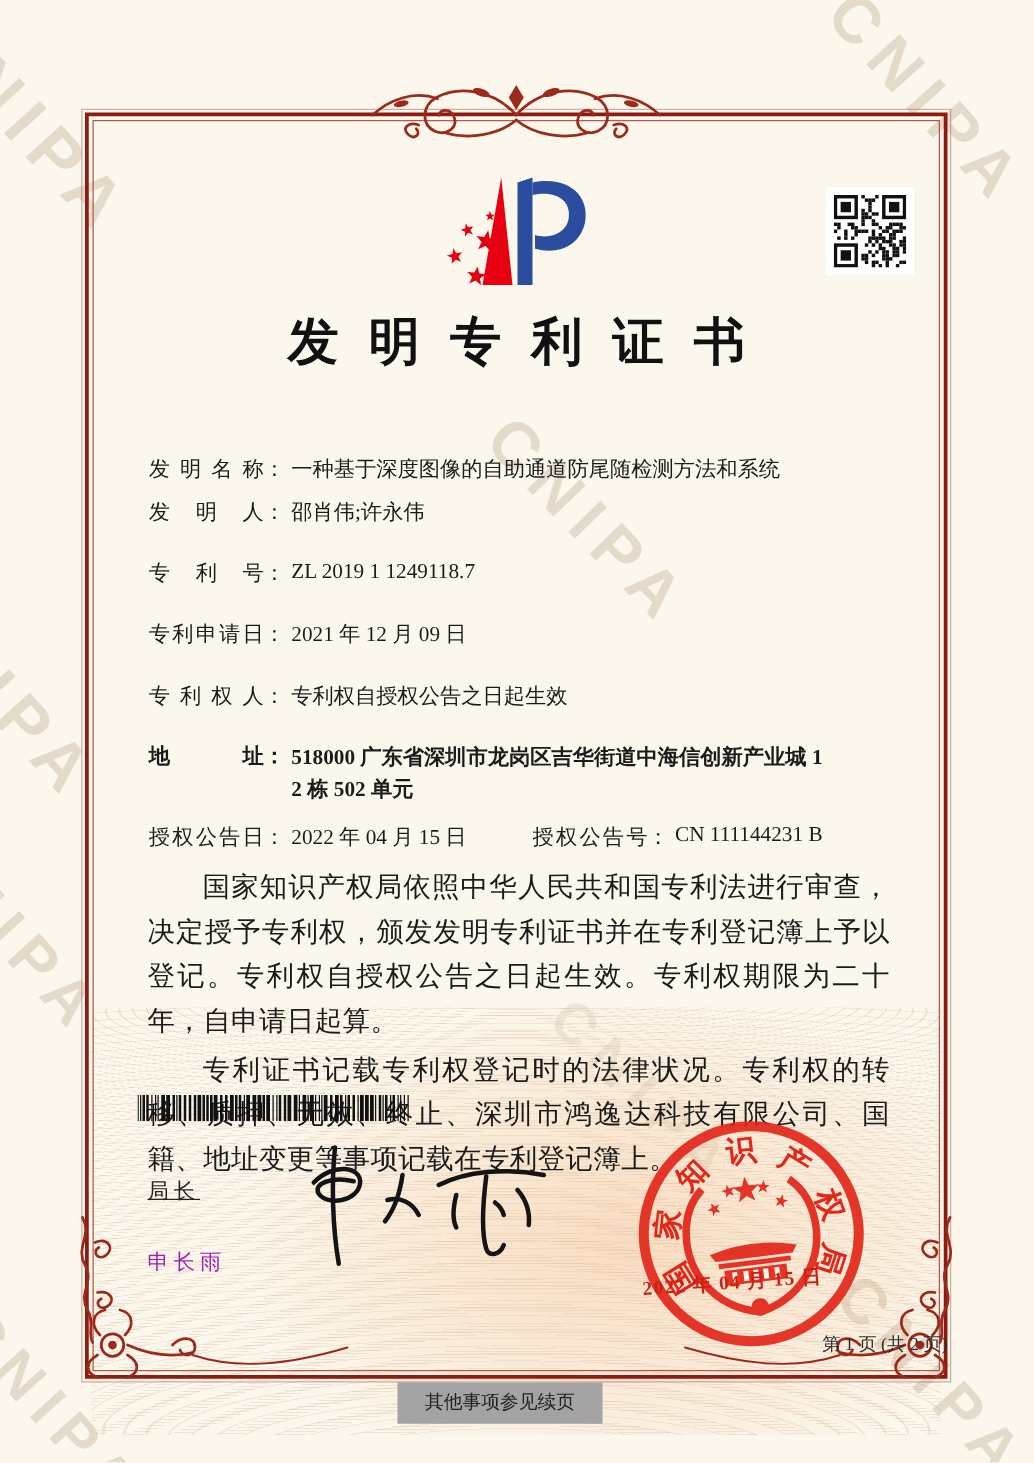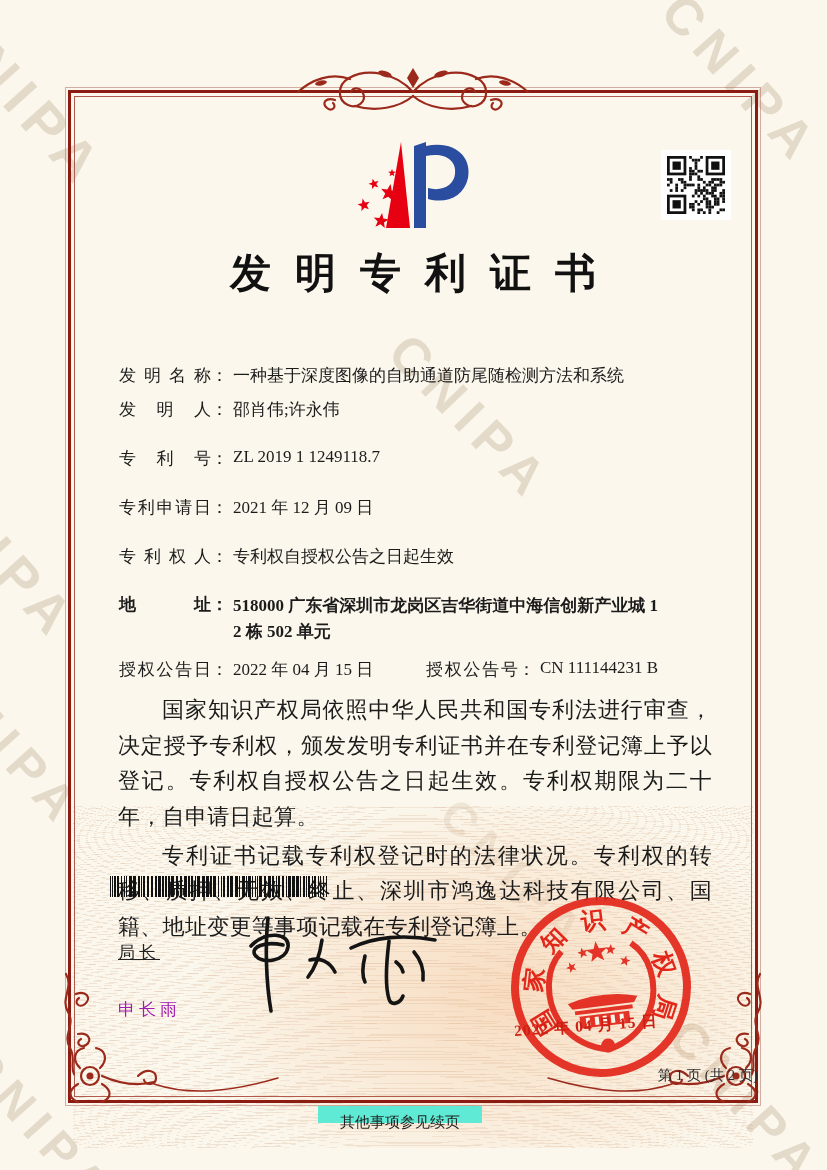--- a/index.html
+++ b/index.html
@@ -49,21 +49,21 @@
                  font-size:17px;letter-spacing:4px;color:#222;z-index:5;text-decoration:underline;}
   .officer-name{position:absolute;left:118px;top:998px;font-family:"Liberation Sans","DejaVu Sans",sans-serif;
                 font-size:17px;letter-spacing:4px;color:#a21caf;z-index:5;}
   .signature{position:absolute;left:238px;top:910px;z-index:5;}
 
   .seal{position:absolute;left:506px;top:892px;z-index:5;transform:rotate(-7deg);}
   .seal-date{position:absolute;left:514px;top:1016px;z-index:6;color:#cf1f12;font-size:15.5px;
              letter-spacing:1px;font-weight:600;transform:rotate(-4deg);white-space:nowrap;}
 
   .page-no{position:absolute;left:68px;top:1066px;width:690px;text-align:right;font-size:14.5px;color:#2c2c2c;z-index:4;}
-  .footer-note{position:absolute;left:318px;top:1106px;width:164px;height:17px;background:#5eead4;
+  .footer-note{position:absolute;left:318px;top:1106px;width:164px;height:33px;background:#a3a3a3;
                text-align:center;line-height:32px;font-size:15px;color:#1f1f1f;z-index:4;}
 </style>
 </head>
 <body>
 
 <div id="page">
 
   <div class="wm" style="left:-28px;top:-6px;font-size:56px;transform:rotate(48deg);">CNIPA</div>
   <div class="wm" style="left:694px;top:-18px;font-size:52px;transform:rotate(48deg);">CNIPA</div>
   <div class="wm" style="left:420px;top:322px;font-size:52px;transform:rotate(46deg);">CNIPA</div>

